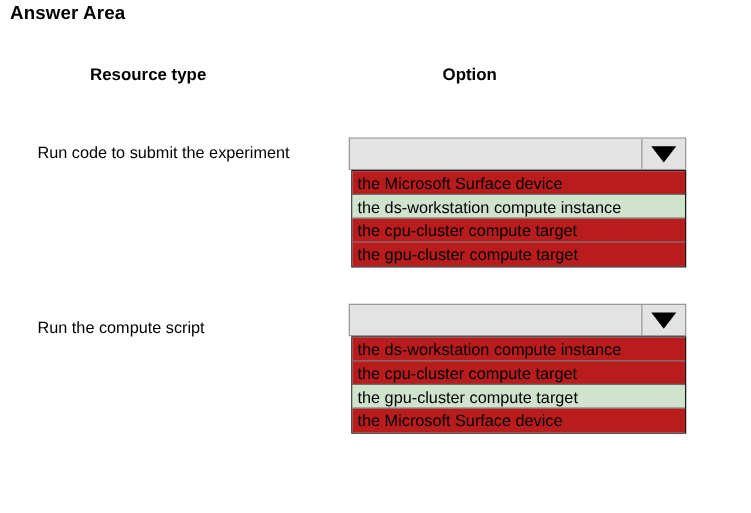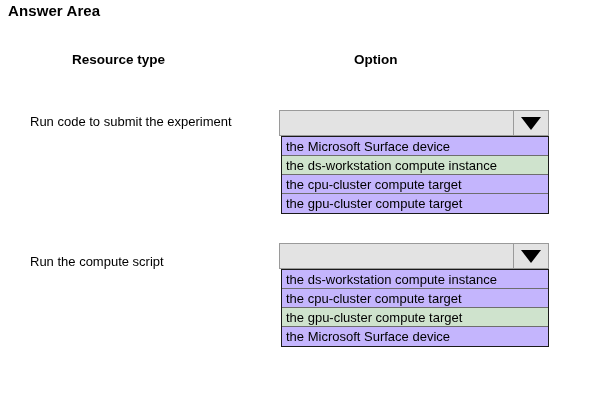--- a/index.html
+++ b/index.html
@@ -92,21 +92,21 @@
   .option-list.l2 { top: 269px; }
 
   .option-item {
     height: 19px;
     line-height: 19px;
     box-sizing: border-box;
     padding-left: 4px;
     font-size: 13px;
     white-space: nowrap;
     border-bottom: 1px solid #6e6e6e;
-    background: #c4b5fd;
+    background: #b91c1c;
   }
   .option-item:last-child {
     border-bottom: none;
   }
   .option-item.selected {
     background: #cfe3cd;
   }
 </style>
 </head>
 <body>

